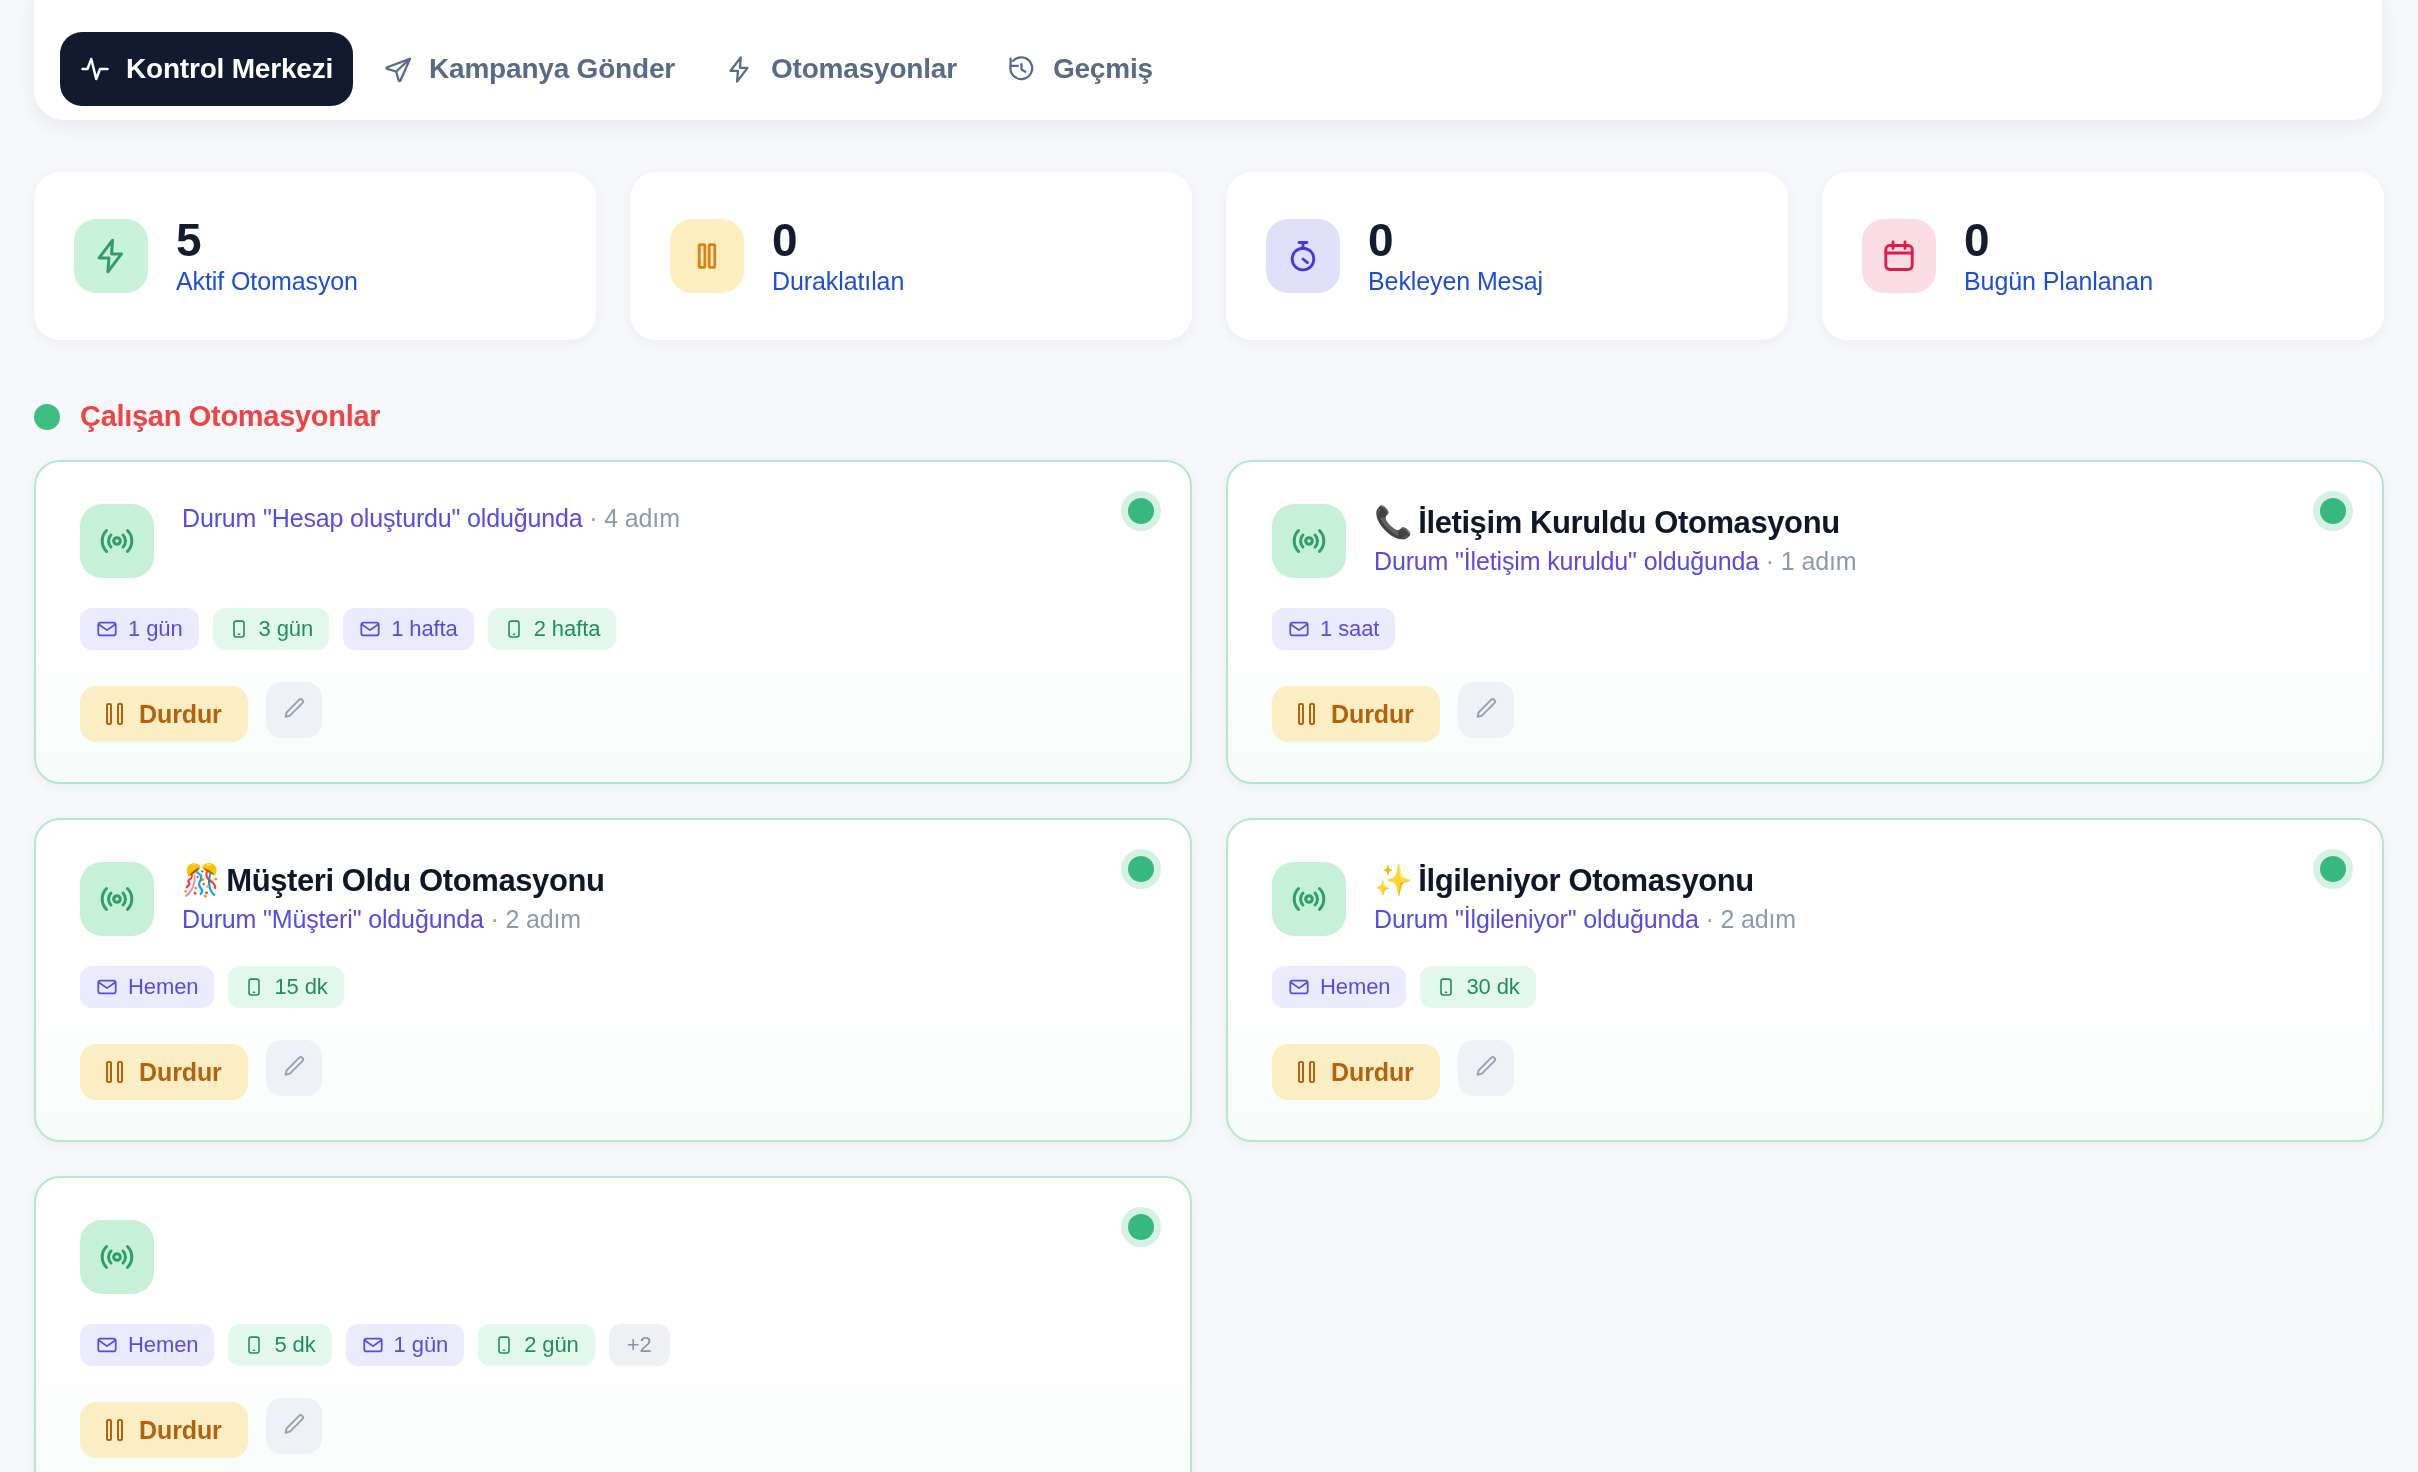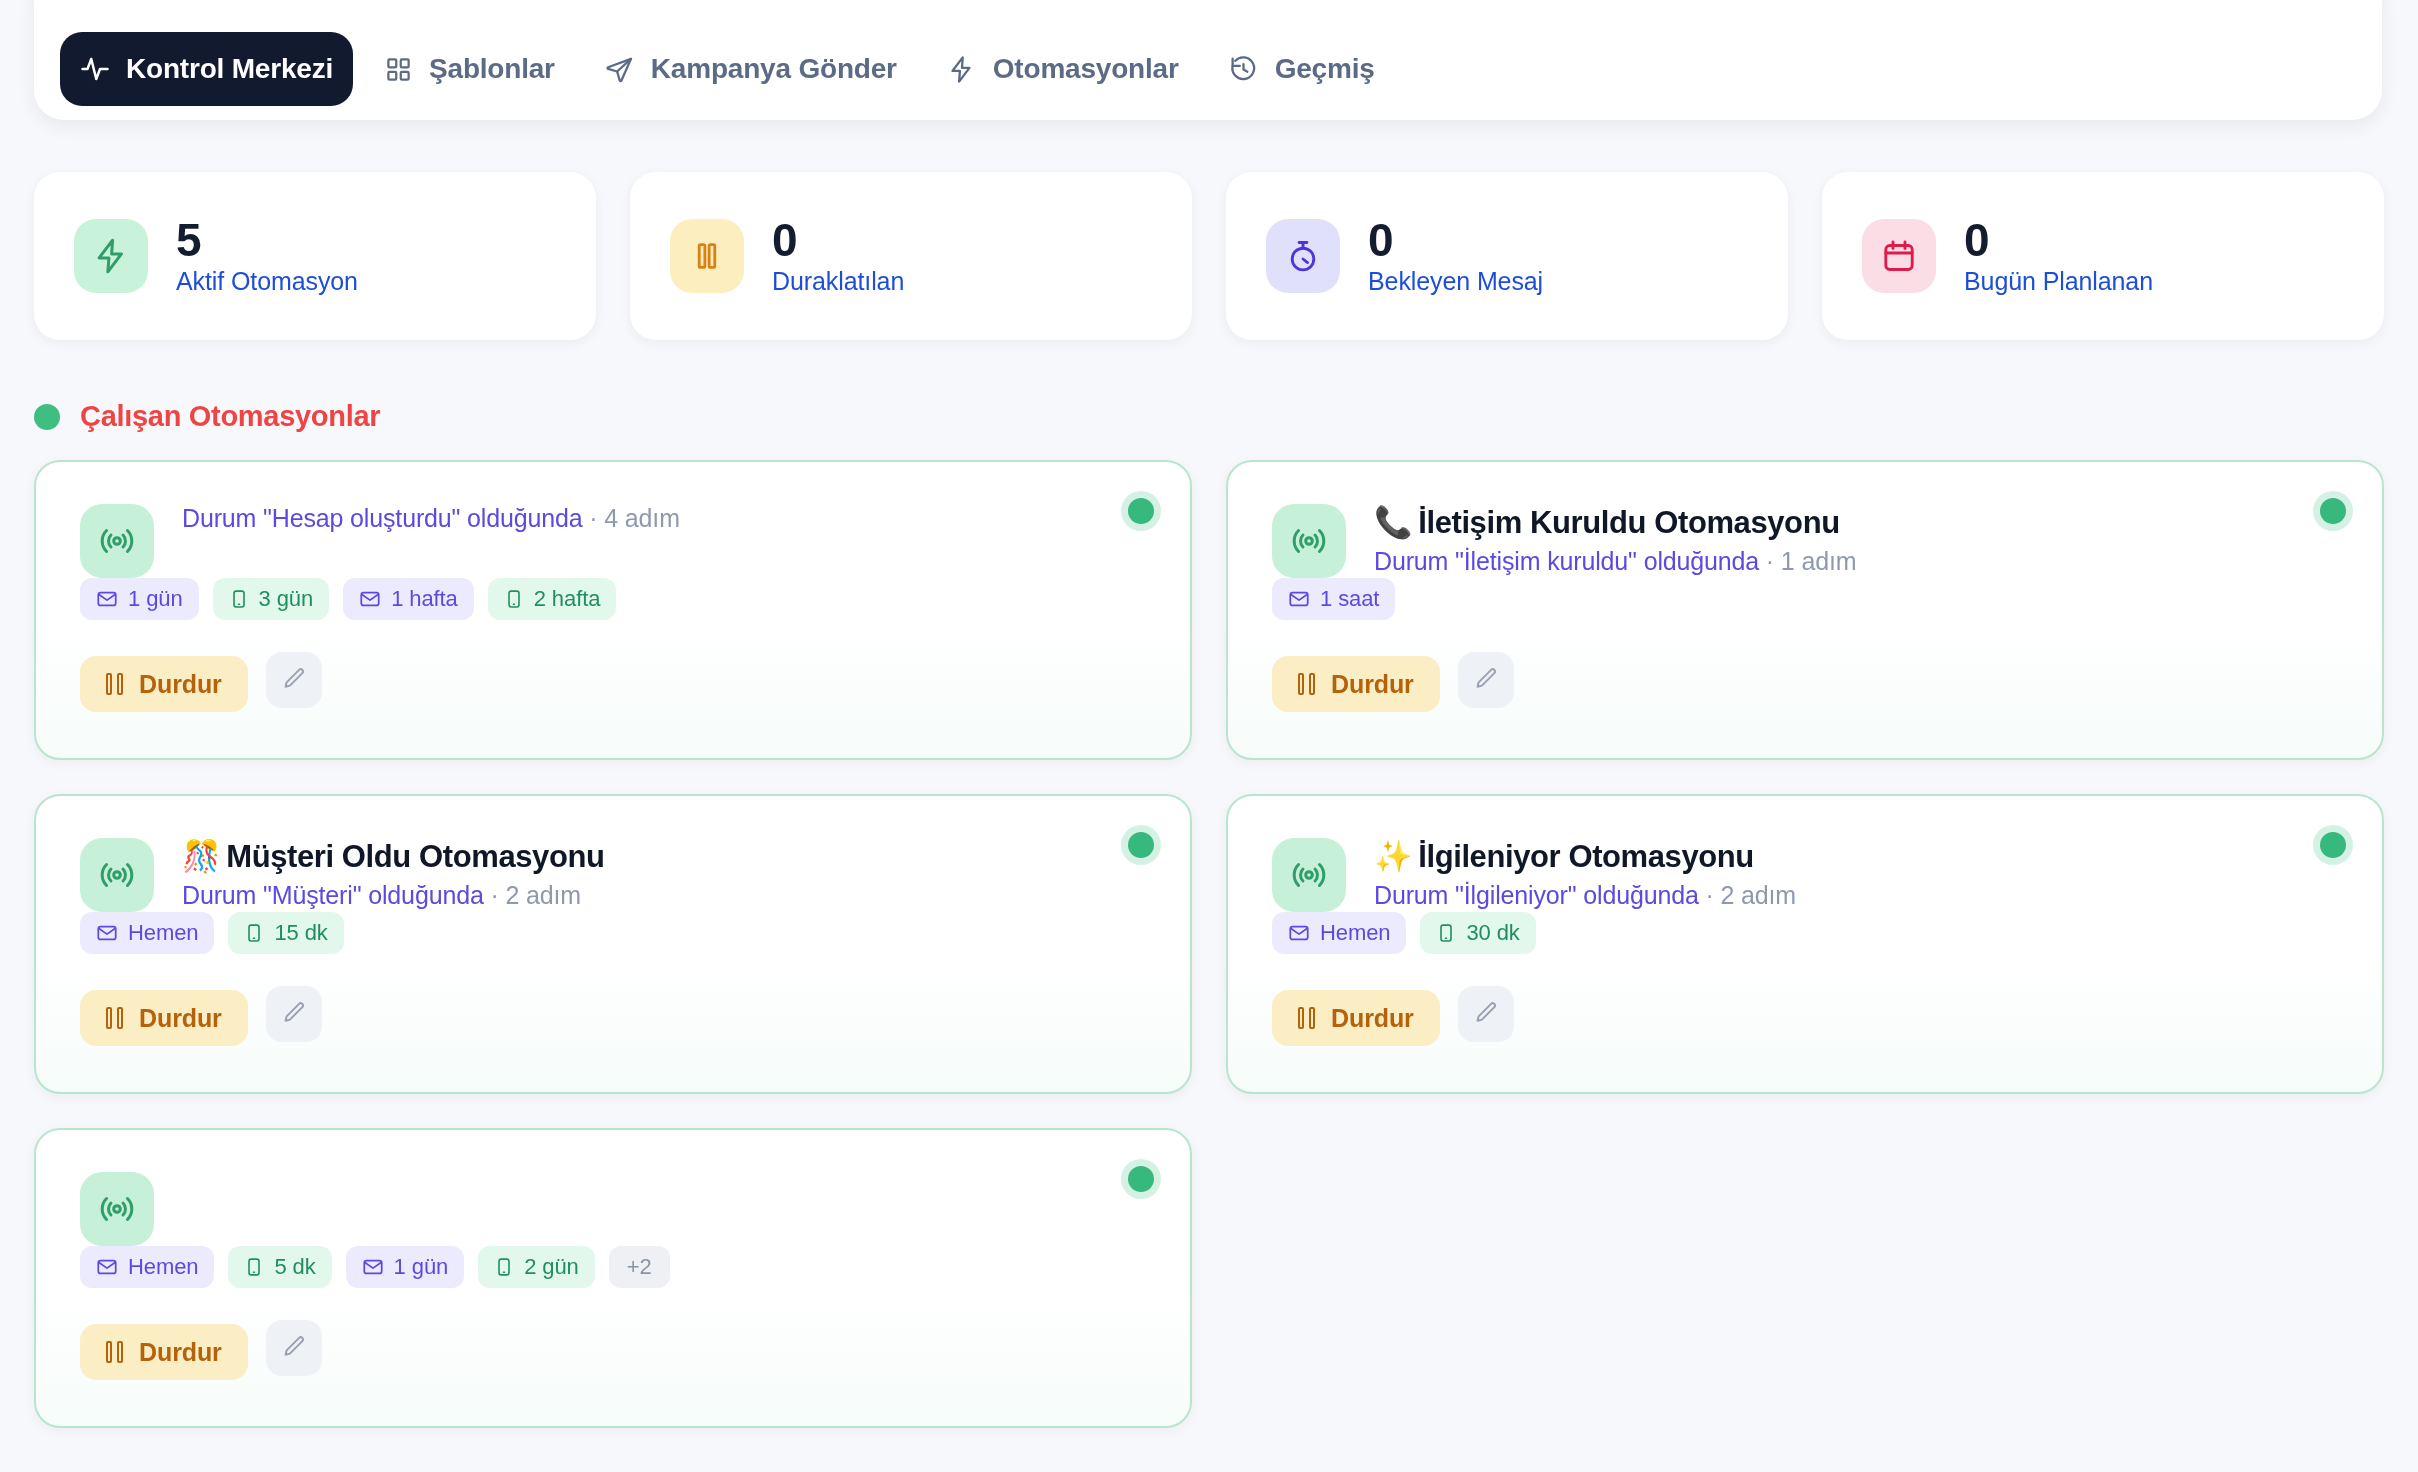--- a/index.html
+++ b/index.html
@@ -205,20 +205,21 @@
     color: #8e99ad;
     letter-spacing: -0.15px;
     white-space: nowrap;
   }
   .card-sub .trigger { color: #5b4ae0; }
 
   .badges {
     display: flex;
     flex-wrap: wrap;
     gap: 14px;
+    margin-top: 30px;
   }
 
   .badge {
     display: inline-flex;
     align-items: center;
     gap: 10px;
     height: 42px;
     padding: 0 16px;
     border-radius: 12px;
     font-size: 22px;
@@ -289,31 +290,20 @@
 
   <button class="nav-tab active">
     <span class="nav-ico">
       <svg width="30" height="30" viewBox="0 0 24 24" fill="none" stroke="currentColor" stroke-width="2" stroke-linecap="round" stroke-linejoin="round">
           <polyline points="2 12 6 12 9 4 13 20 16 12 22 12"></polyline>
         </svg>
     </span>
     <span>Kontrol Merkezi</span>
   </button>
 
-  <button class="nav-tab">
-    <span class="nav-ico">
-      <svg width="27" height="27" viewBox="0 0 24 24" fill="none" stroke="currentColor" stroke-width="2" stroke-linejoin="round">
-          <rect x="3" y="3" width="7" height="7" rx="1"></rect>
-          <rect x="14" y="3" width="7" height="7" rx="1"></rect>
-          <rect x="3" y="14" width="7" height="7" rx="1"></rect>
-          <rect x="14" y="14" width="7" height="7" rx="1"></rect>
-        </svg>
-    </span>
-    <span>Şablonlar</span>
-  </button>
 
   <button class="nav-tab">
     <span class="nav-ico">
       <svg width="29" height="29" viewBox="0 0 24 24" fill="none" stroke="currentColor" stroke-width="1.9" stroke-linecap="round" stroke-linejoin="round">
           <path d="M21.5 3.2 2.6 10.1c-.7.26-.67 1.27.05 1.47l7.4 2.1 2.1 7.4c.2.72 1.2.75 1.47.05z"></path>
           <path d="M10.05 13.67 21.5 3.2"></path>
         </svg>
     </span>
     <span>Kampanya Gönder</span>
   </button>

